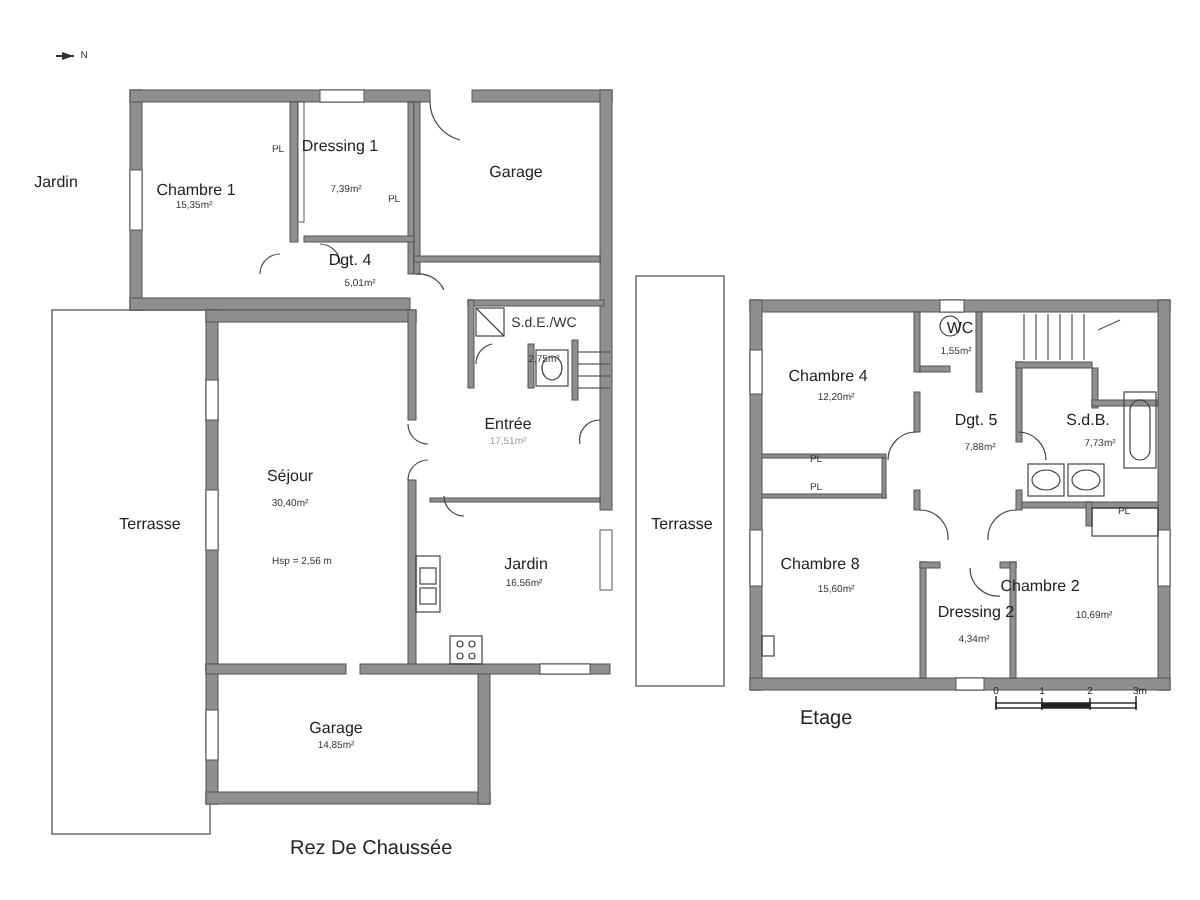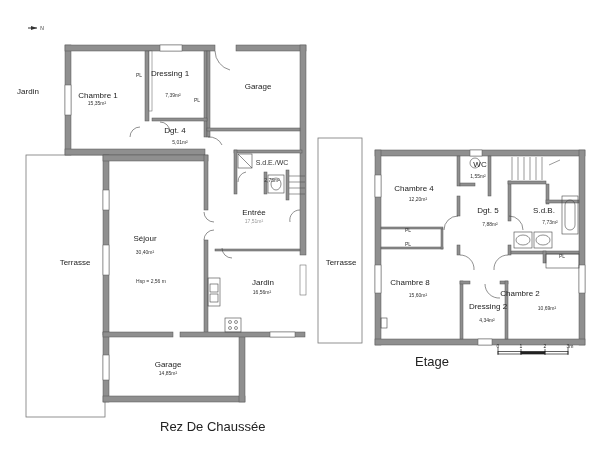--- a/index.html
+++ b/index.html
@@ -1,21 +1,21 @@
 <!DOCTYPE html>
 <html><head>
 <meta charset="utf-8">
 <style>
   html,body{margin:0;padding:0;background:#ffffff;}
   body{width:600px;height:450px;position:relative;overflow:hidden;font-family:"Liberation Sans",sans-serif;color:#222;}
   svg{position:absolute;left:0;top:0;}
   .lbl{position:absolute;font-size:8px;color:#222;white-space:nowrap;transform:translate(-50%,-50%);}
   .area{position:absolute;font-size:5px;color:#333;white-space:nowrap;transform:translate(-50%,-50%);}
   .small{position:absolute;font-size:5px;color:#333;white-space:nowrap;transform:translate(-50%,-50%);}
-  .caption{position:absolute;font-size:13px;color:#222;white-space:nowrap;margin-left:15px;}
+  .caption{position:absolute;font-size:10px;color:#222;white-space:nowrap;}
   .scale-num{position:absolute;font-size:5px;color:#222;transform:translate(-50%,0);}
 </style>
 </head>
 <body>
 
 <svg width="600" height="450" viewBox="0 0 600 450">
 
   <g>
     <path d="M31 26 L37 28 L31 30 Z" fill="#333"></path>
     <line x1="28" y1="28" x2="37" y2="28" stroke="#333" stroke-width="1"></line>

